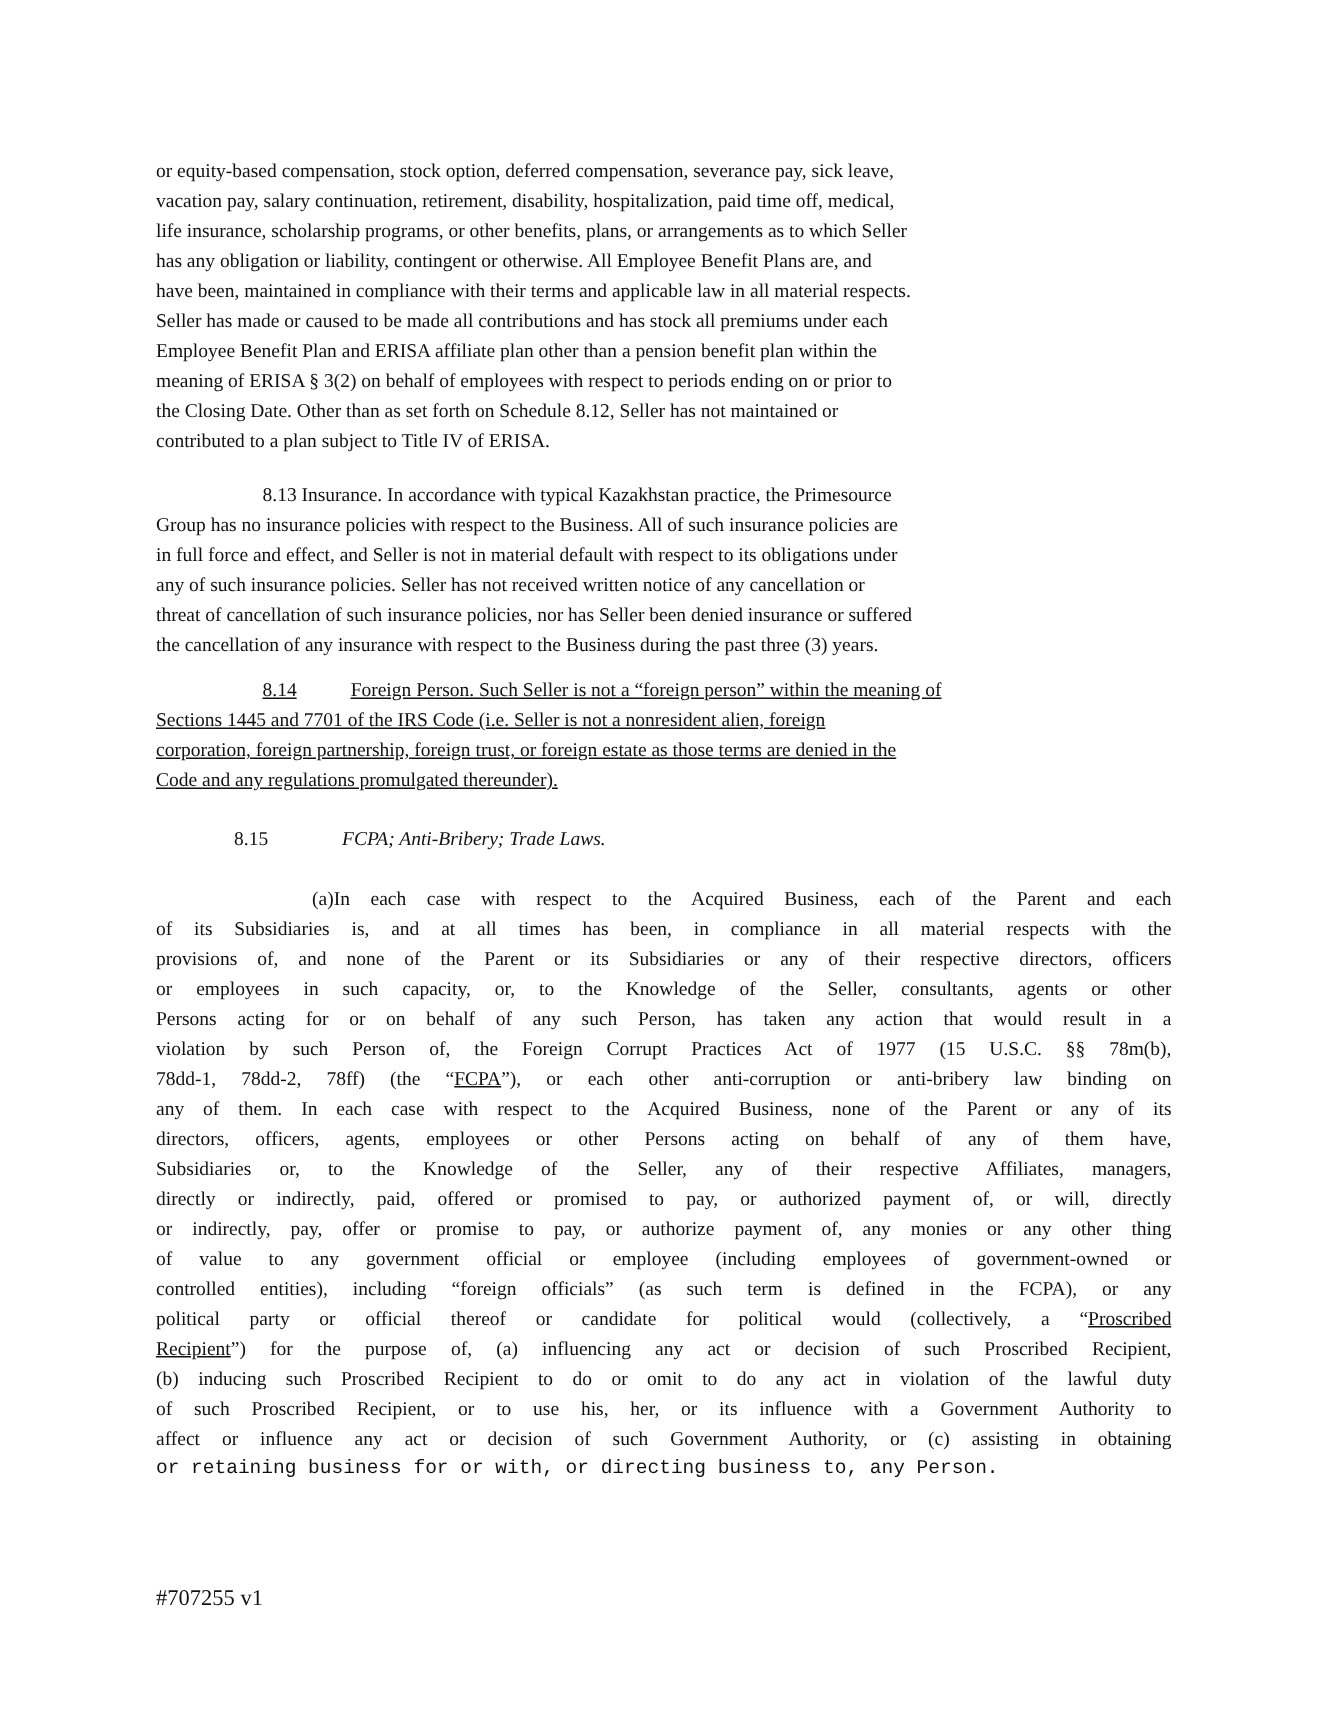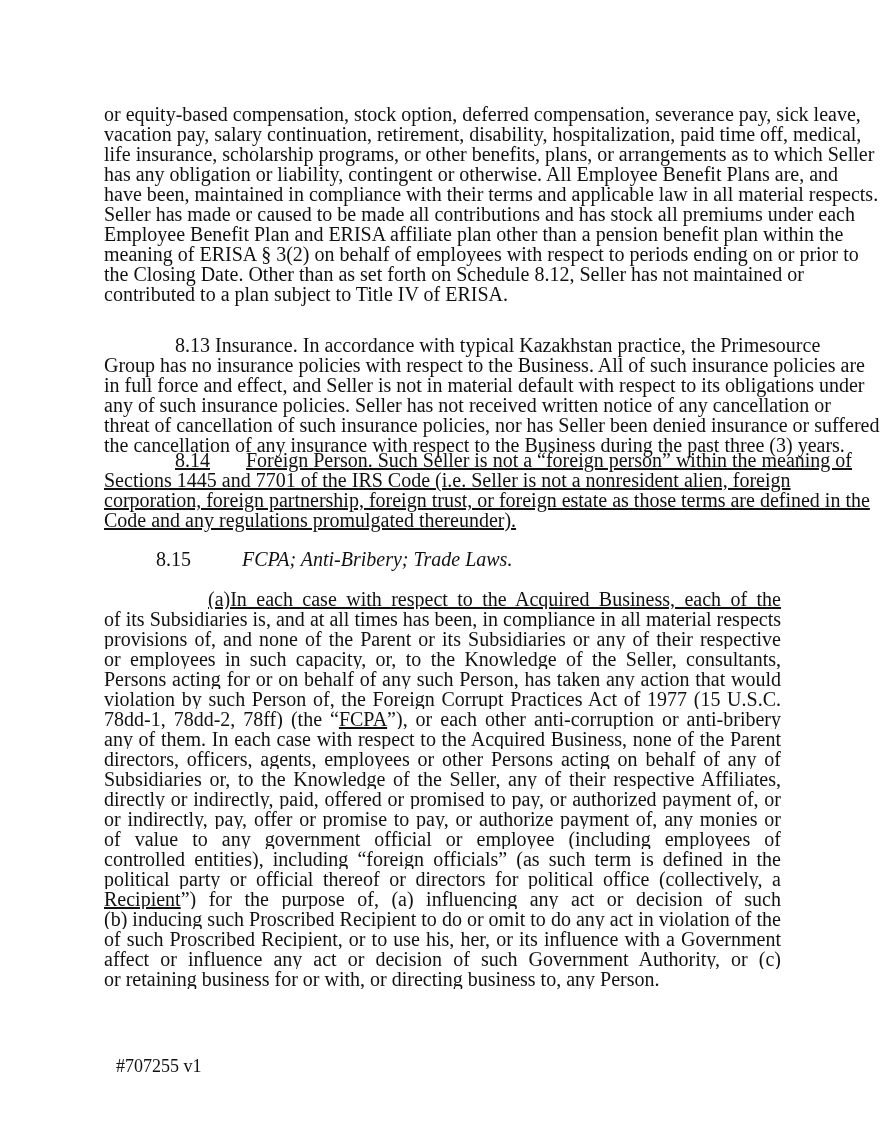--- a/index.html
+++ b/index.html
@@ -19,48 +19,49 @@
       position: absolute;
       left: 0; top: 0;
       width: 884px;
       height: 1144px;
       background: #ffffff;
     }
     .para {
       position: absolute;
       left: 104px;
       width: 677px;
-      font-size: 20px;
+      font-size: 13px;
       line-height: 20px;
     }
     .line {
       display: block;
       white-space: nowrap;
       height: 20px;
     }
     .justify .line {
       text-align: justify;
       text-align-last: justify;
       white-space: normal;
       overflow: hidden;
     }
     .justify .line.last {
       text-align-last: left;
+      font-family: Liberation Mono, monospace;
     }
     .indent1 { padding-left: 71px; }
     .indent-head { padding-left: 52px; }
-    .indent-a { padding-left: 104px; text-decoration: underline; }
+    .indent-a { padding-left: 104px; }
     .tab { display: inline-block; width: 36px; }
     .u { text-decoration: underline; }
     .i { font-style: italic; margin-left: 46px; }
     .footer {
       position: absolute;
-      left: 116px;
+      left: 104px;
       top: 1058px;
-      font-size: 18px;
+      font-size: 15px;
       line-height: 16px;
     }
   </style>
 </head>
 <body>
 
 <div class="page">
 
   <div class="para" style="top:104px;">
     <span class="line">or equity-based compensation, stock option, deferred compensation, severance pay, sick leave,</span>
@@ -68,33 +69,33 @@
     <span class="line">life insurance, scholarship programs, or other benefits, plans, or arrangements as to which Seller</span>
     <span class="line">has any obligation or liability, contingent or otherwise.  All Employee Benefit Plans are, and</span>
     <span class="line">have been, maintained in compliance with their terms and applicable law in all material respects.</span>
     <span class="line">Seller has made or caused to be made all contributions and has stock all premiums under each</span>
     <span class="line">Employee Benefit Plan and ERISA affiliate plan other than a pension benefit plan within the</span>
     <span class="line">meaning of ERISA § 3(2) on behalf of employees with respect to periods ending on or prior to</span>
     <span class="line">the Closing Date.  Other than as set forth on Schedule 8.12, Seller has not maintained or</span>
     <span class="line">contributed to a plan subject to Title IV of ERISA.</span>
   </div>
 
-  <div class="para" style="top:335px;">
+  <div class="para" style="top:320px;">
     <span class="line indent1">8.13 Insurance. In accordance with typical Kazakhstan practice, the Primesource</span>
     <span class="line">Group has no insurance policies with respect to the Business.  All of such insurance policies are</span>
     <span class="line">in full force and effect, and Seller is not in material default with respect to its obligations under</span>
     <span class="line">any of such insurance policies.  Seller has not received written notice of any cancellation or</span>
     <span class="line">threat of cancellation of such insurance policies, nor has Seller been denied insurance or suffered</span>
     <span class="line">the cancellation of any insurance with respect to the Business during the past three (3) years.</span>
   </div>
 
   <div class="para" style="top:450px;text-decoration:underline;">
     <span class="line indent1"><span>8.14</span><span class="tab"></span><span>Foreign Person.  Such Seller is not a “foreign person” within the meaning of</span></span>
     <span class="line">Sections 1445 and 7701 of the IRS Code (i.e. Seller is not a nonresident alien, foreign</span>
-    <span class="line">corporation, foreign partnership, foreign trust, or foreign estate as those terms are defined in the</span>
+    <span class="line">corporation, foreign partnership, foreign trust, or foreign estate as those terms are denied in the</span>
     <span class="line">Code and any regulations promulgated thereunder).</span>
   </div>
 
   <div class="para" style="top:549px;">
     <span class="line indent-head"><span>8.15</span> <span class="i">FCPA; Anti-Bribery; Trade Laws.</span></span>
   </div>
 
   <div class="para justify" style="top:589px;">
     <span class="line indent-a">(a)In each case with respect to the Acquired Business, each of the Parent and each</span>
     <span class="line">of its Subsidiaries is, and at all times has been, in compliance in all material respects with the</span>
@@ -103,21 +104,21 @@
     <span class="line">Persons acting for or on behalf of any such Person, has taken any action that would result in a</span>
     <span class="line">violation by such Person of, the Foreign Corrupt Practices Act of 1977 (15 U.S.C. §§ 78m(b),</span>
     <span class="line"><span>78dd-1, 78dd-2, 78ff) (the “</span><span class="u">FCPA</span><span>”), or each other anti-corruption or anti-bribery law binding on</span></span>
     <span class="line">any of them. In each case with respect to the Acquired Business, none of the Parent or any of its</span>
     <span class="line">directors, officers, agents, employees or other Persons acting on behalf of any of them have,</span>
     <span class="line">Subsidiaries or, to the Knowledge of the Seller, any of their respective Affiliates, managers,</span>
     <span class="line">directly or indirectly, paid, offered or promised to pay, or authorized payment of, or will, directly</span>
     <span class="line">or indirectly, pay, offer or promise to pay, or authorize payment of, any monies or any other thing</span>
     <span class="line">of value to any government official or employee (including employees of government-owned or</span>
     <span class="line">controlled entities), including “foreign officials” (as such term is defined in the FCPA), or any</span>
-    <span class="line"><span>political party or official thereof or directors for political office (collectively, a “</span><span class="u">Proscribed</span></span>
+    <span class="line"><span>political party or official thereof or candidate for political would (collectively, a “</span><span class="u">Proscribed</span></span>
     <span class="line"><span class="u">Recipient</span><span>”) for the purpose of, (a) influencing any act or decision of such Proscribed Recipient,</span></span>
     <span class="line">(b) inducing such Proscribed Recipient to do or omit to do any act in violation of the lawful duty</span>
     <span class="line">of such Proscribed Recipient, or to use his, her, or its influence with a Government Authority to</span>
     <span class="line">affect or influence any act or decision of such Government Authority, or (c) assisting in obtaining</span>
     <span class="line last">or retaining business for or with, or directing business to, any Person.</span>
   </div>
 
   <div class="footer">#707255 v1</div>
 
 </div>

